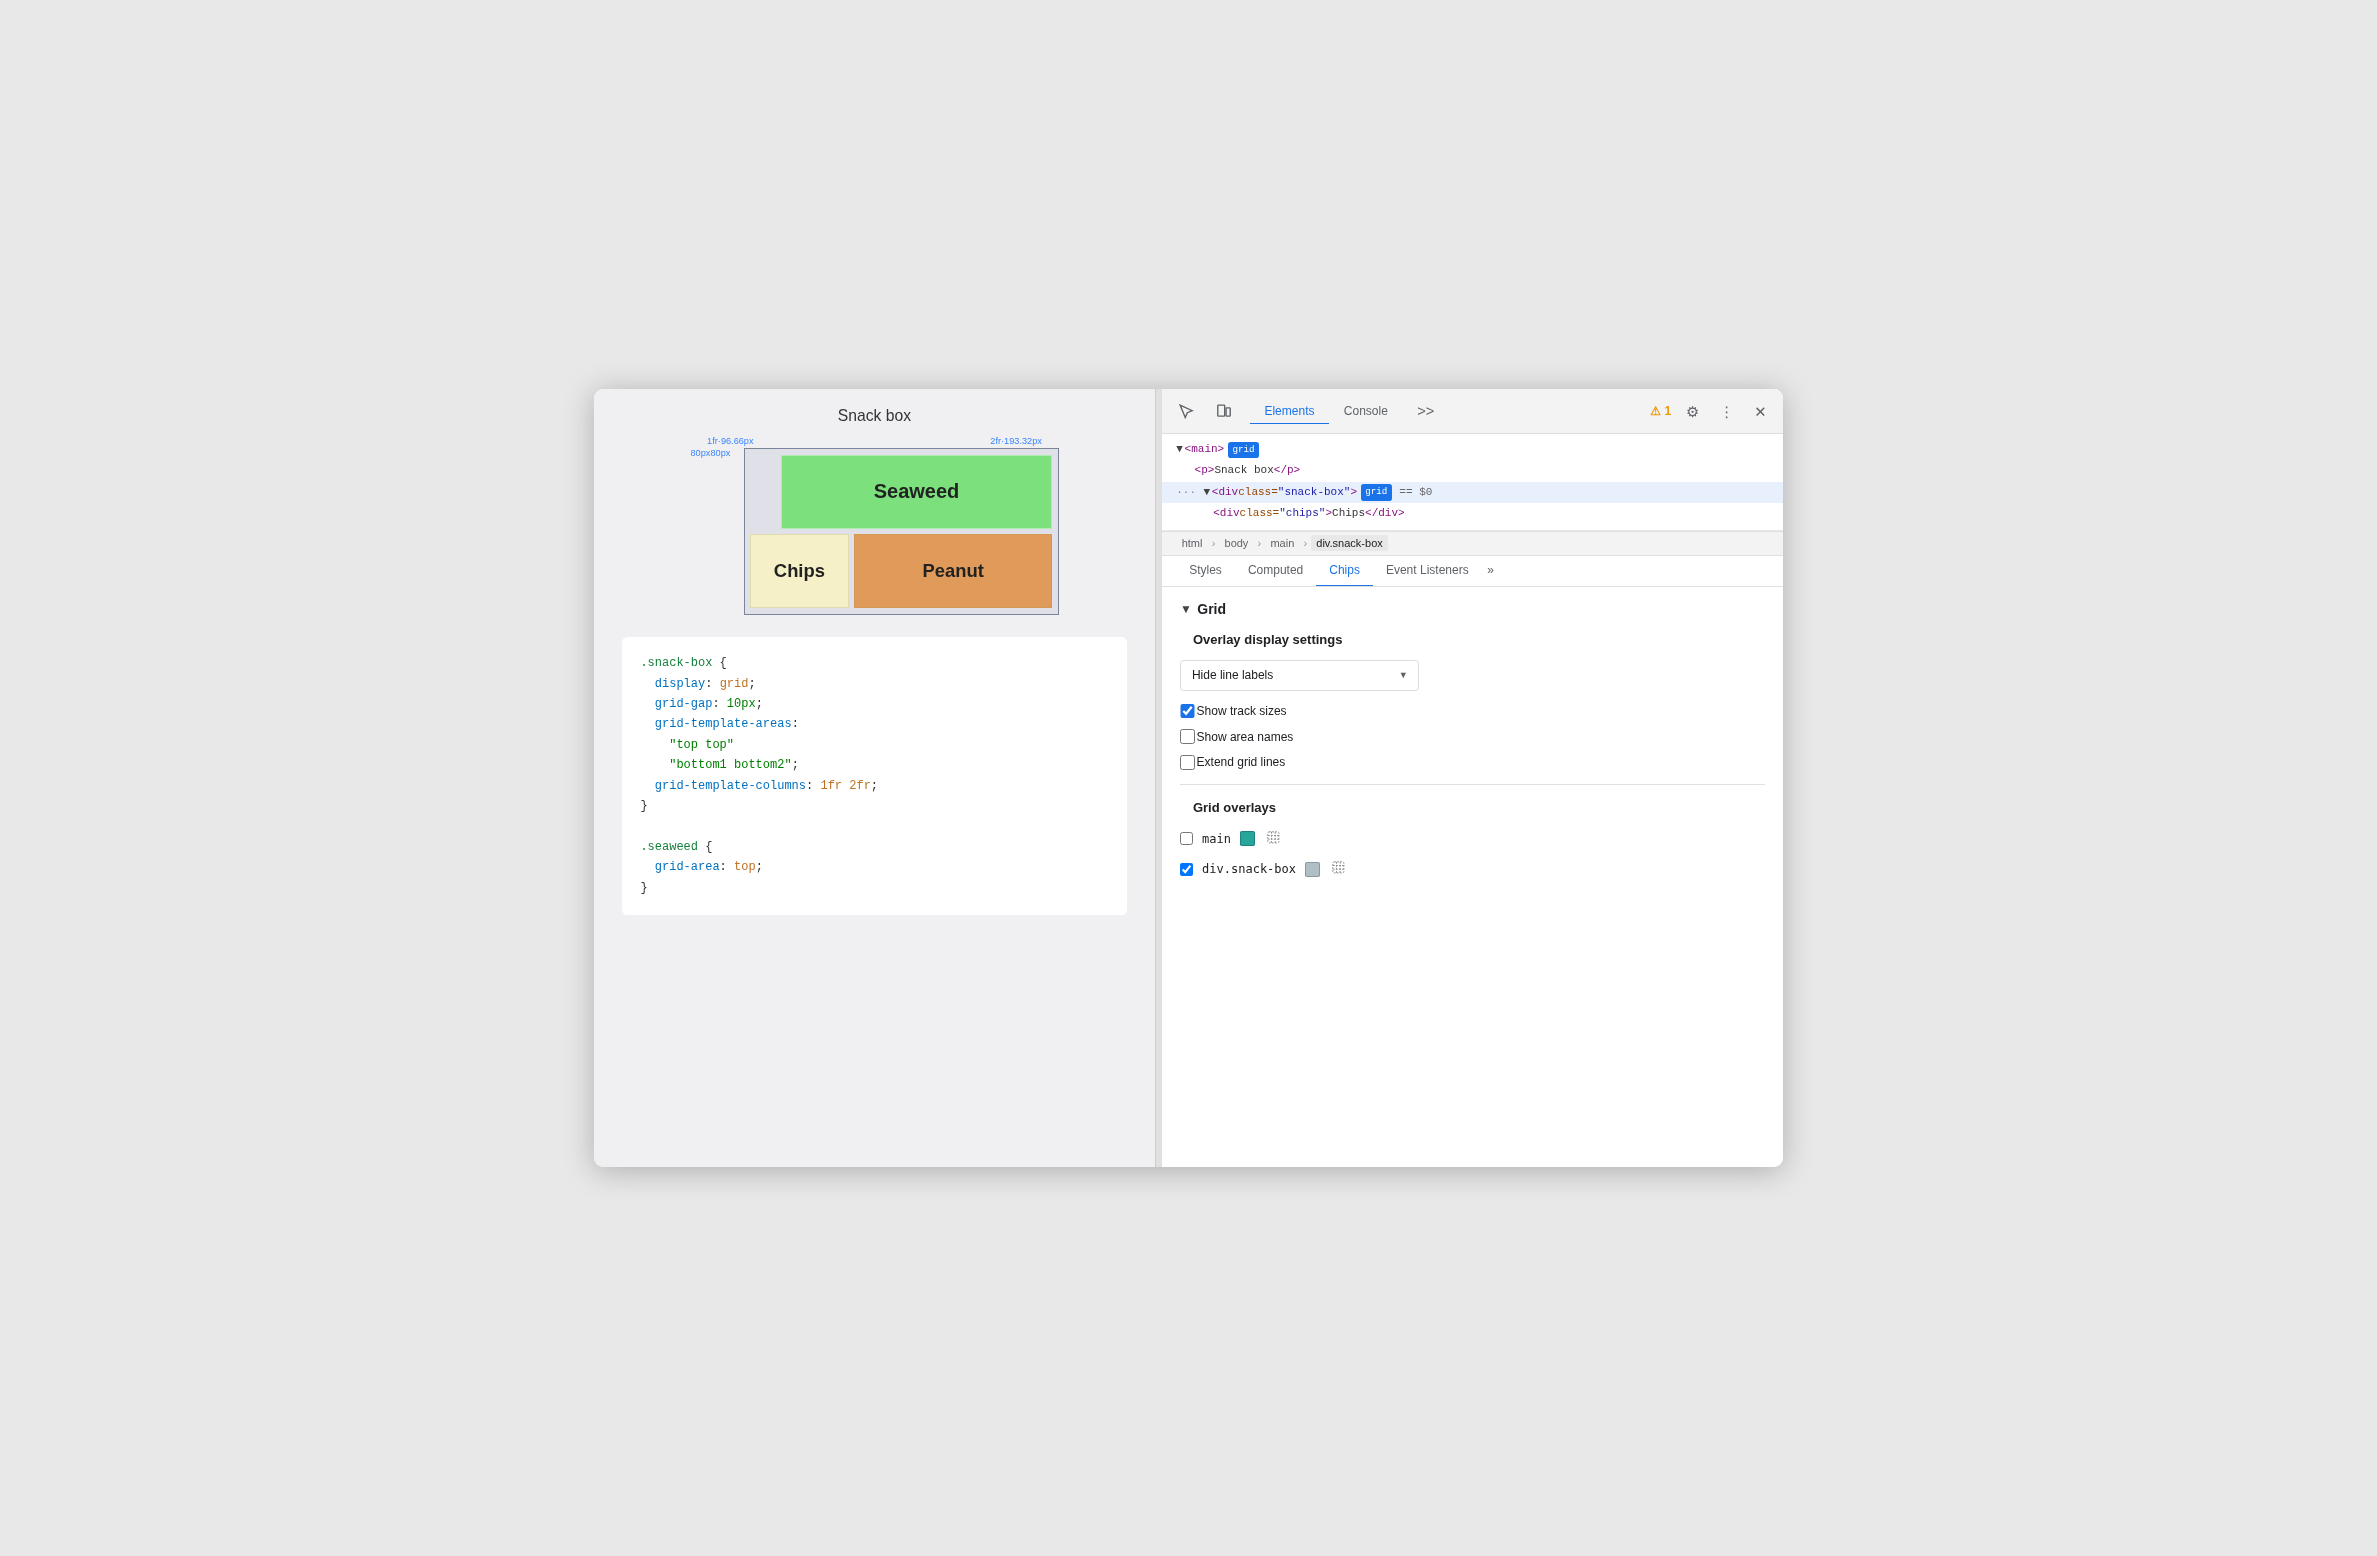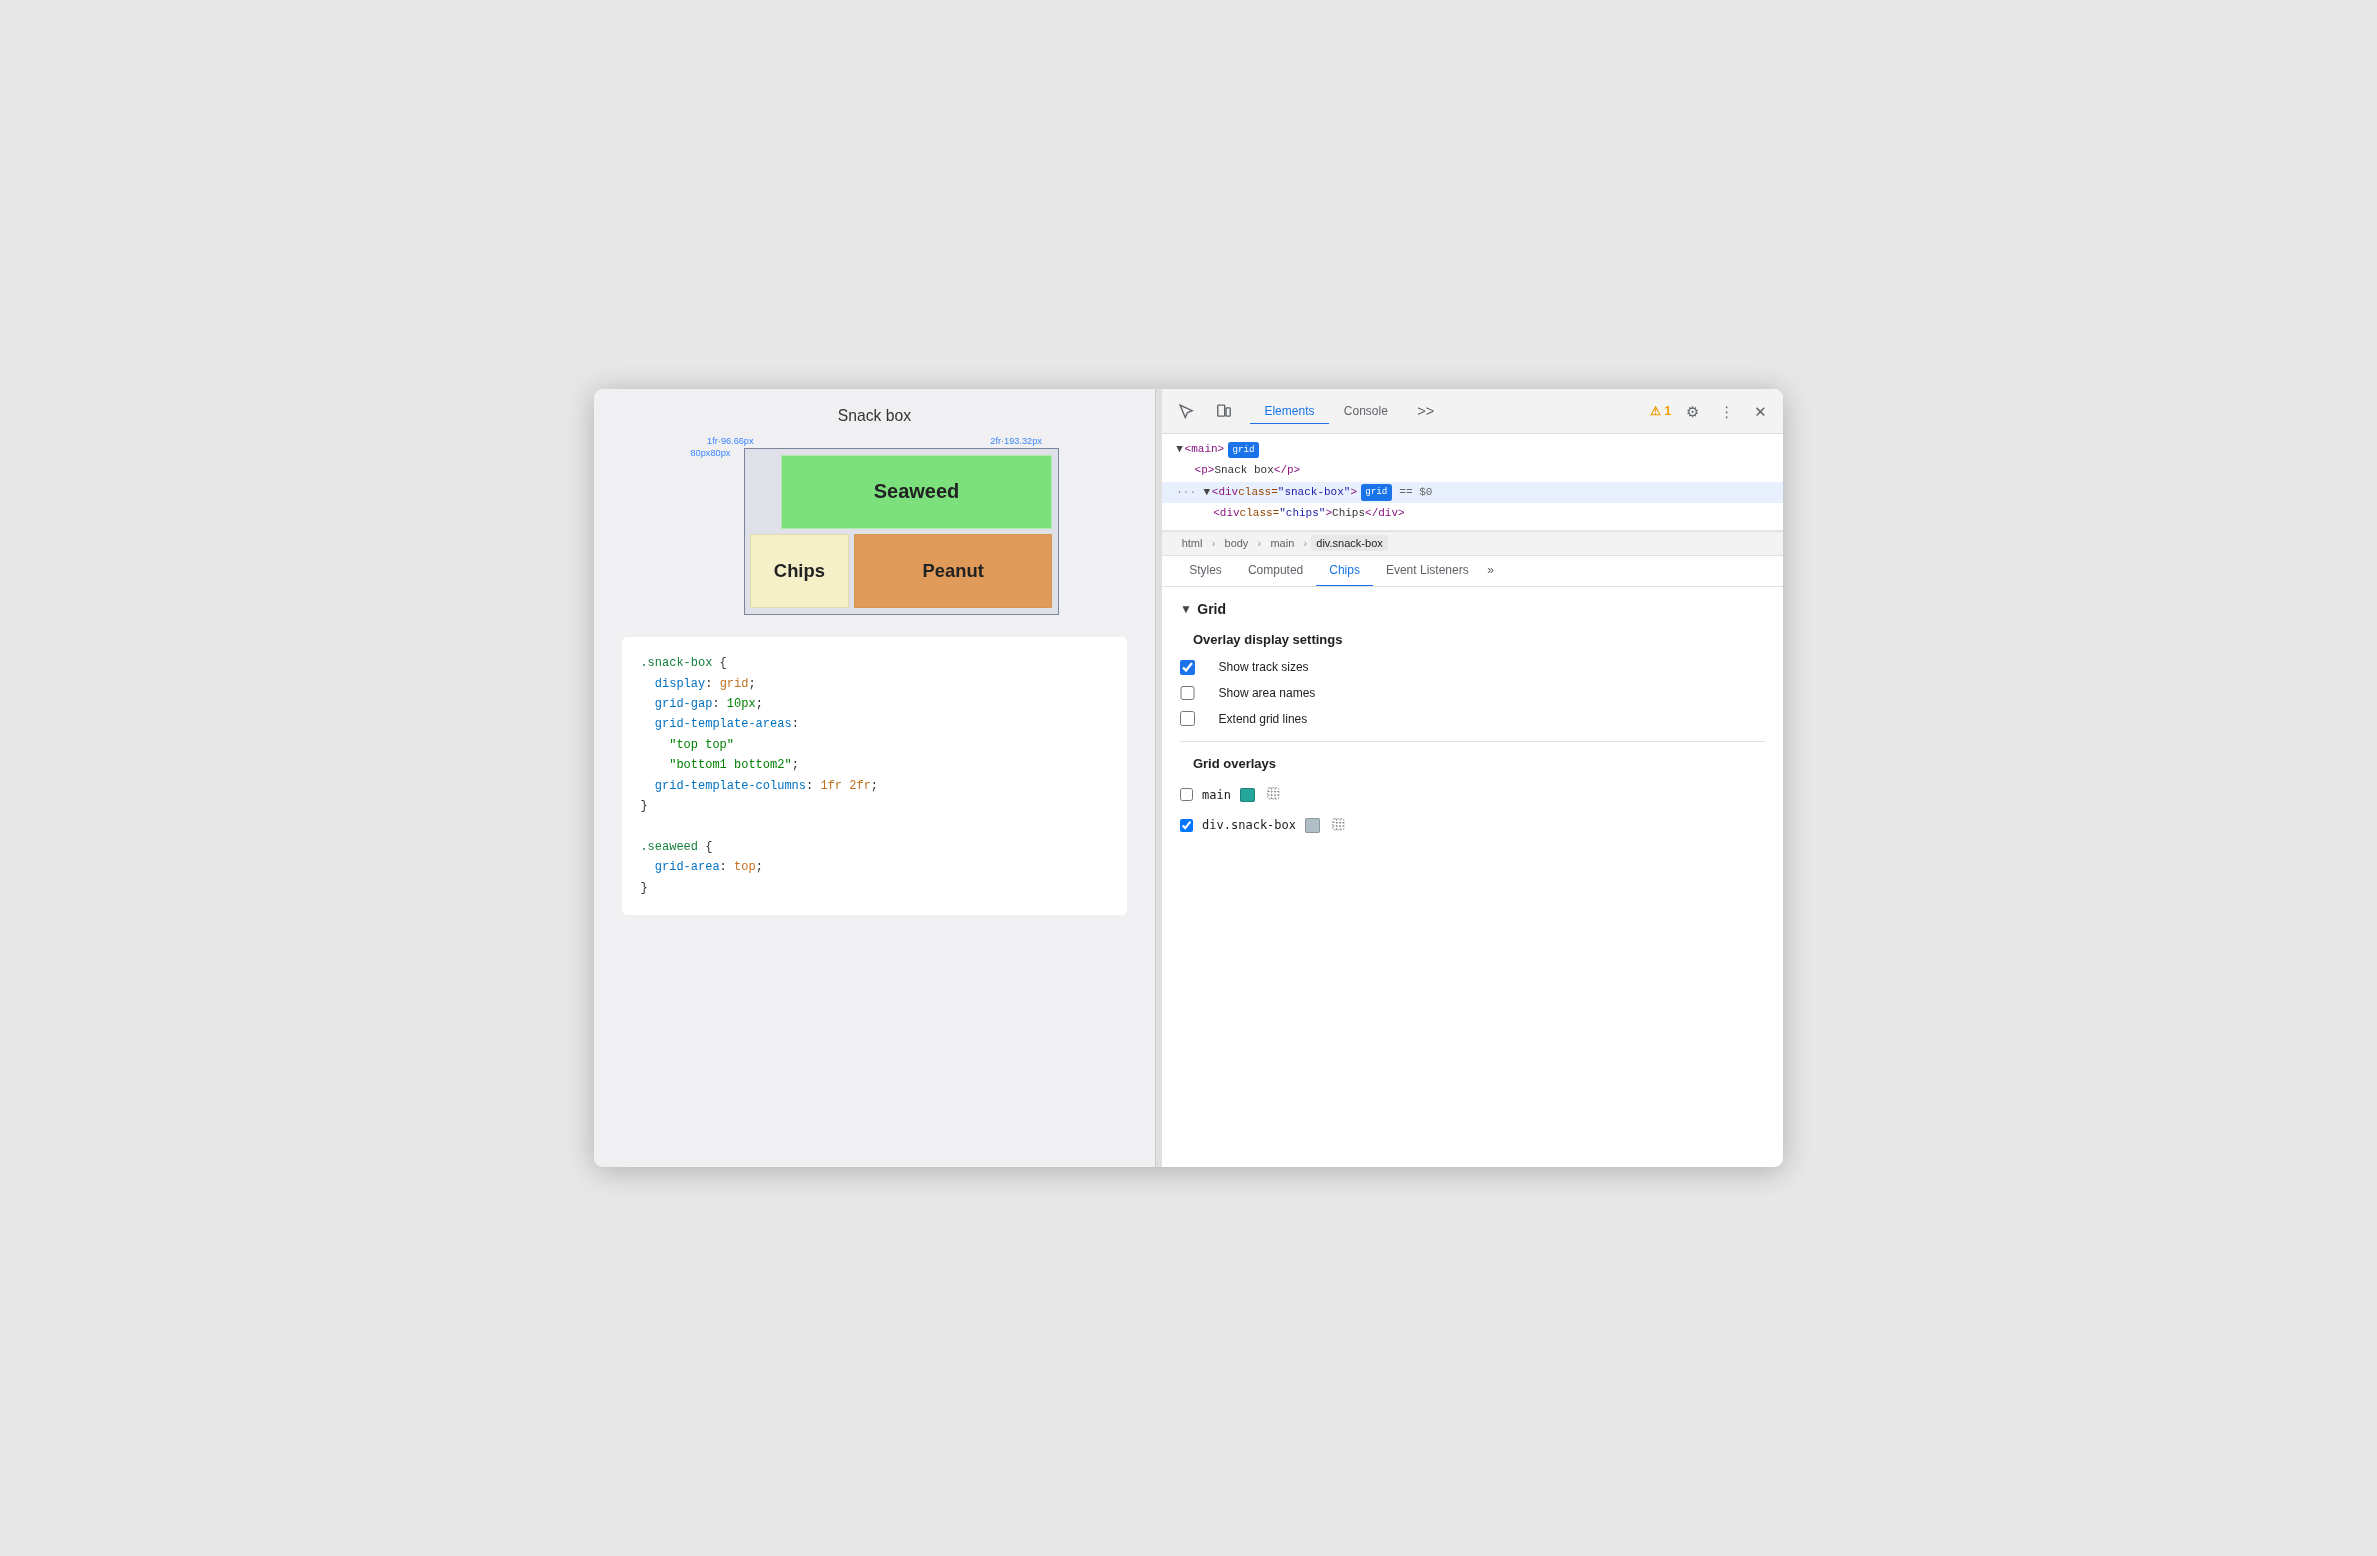--- a/index.html
+++ b/index.html
@@ -370,21 +370,21 @@
       top: 50%;
       transform: translateY(-50%);
       font-size: 9.2px;
       color: #5f6368;
       pointer-events: none;
     }
 
     .checkbox-row {
       display: flex;
       align-items: center;
-      gap: 24px;
+      gap: 2px;
       margin-bottom: 11px;
     }
     .checkbox-row input[type="checkbox"] {
       width: 14.7px;
       height: 14.7px;
       cursor: pointer;
       accent-color: #1a73e8;
     }
     .checkbox-label {
       font-size: 12px;
@@ -565,20 +565,29 @@
 
     <div class="panel-content">
 
       <div class="section-header">
         <span class="section-triangle">▼</span>
         <span class="section-title">Grid</span>
       </div>
 
       <div class="subsection-title">Overlay display settings</div>
 
+      <div class="dropdown-row">
+        <div class="select-wrapper">
+          <select class="custom-select">
+            <option>Hide line labels</option>
+            <option>Show line labels</option>
+            <option>Show all labels</option>
+          </select>
+        </div>
+      </div>
 
       <div class="checkbox-row">
         <input type="checkbox" checked="" id="cb-track-sizes" style="">
         <label class="checkbox-label" for="cb-track-sizes">Show track sizes</label>
       </div>
 
       <div class="checkbox-row">
         <input type="checkbox" id="cb-area-names" style="">
         <label class="checkbox-label" for="cb-area-names">Show area names</label>
       </div>

